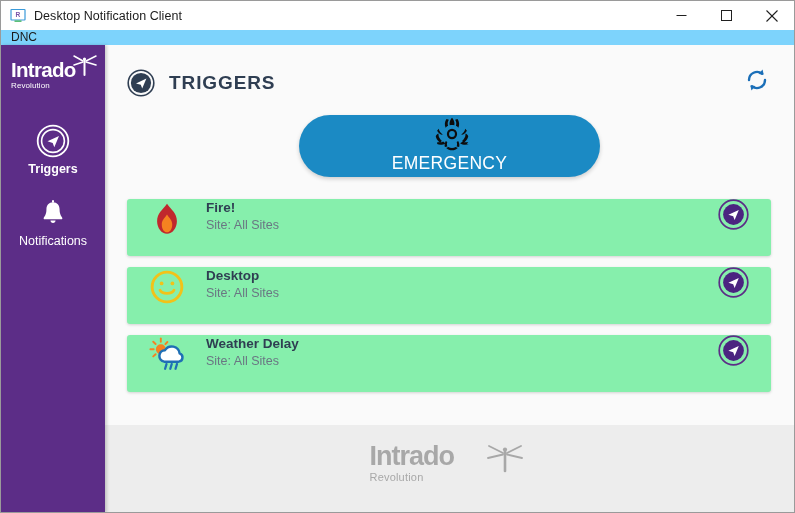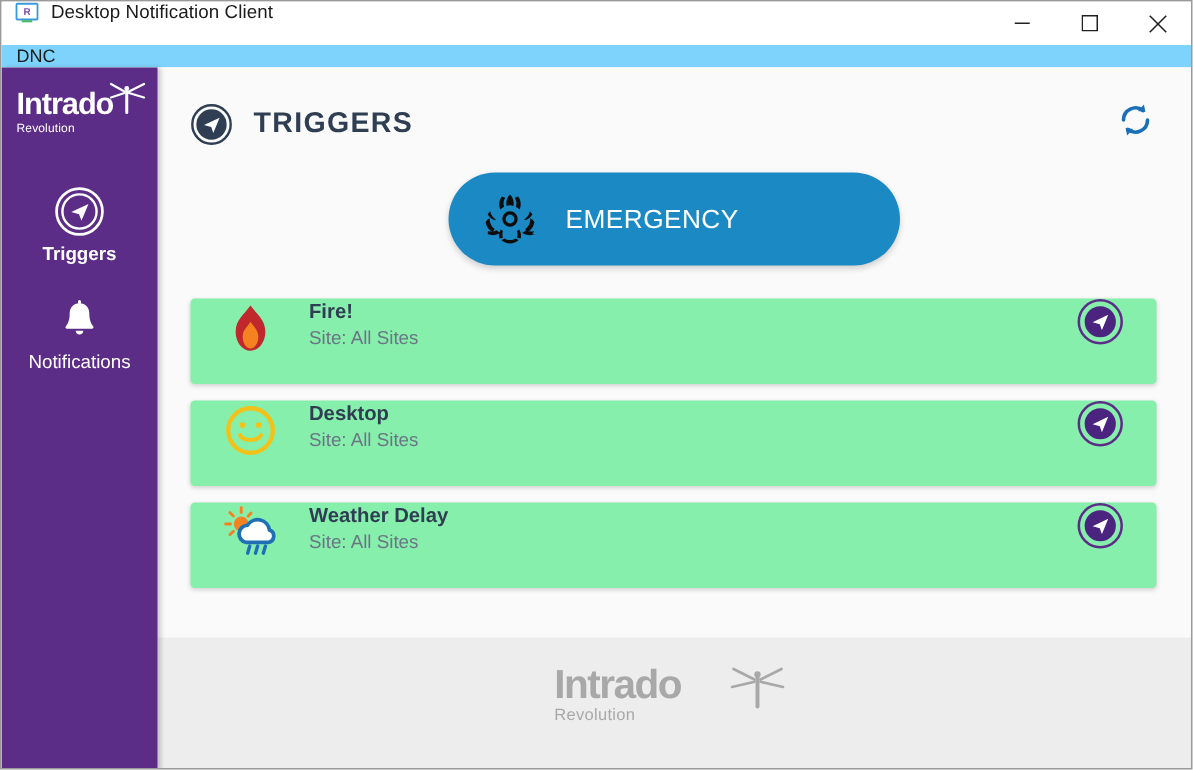--- a/index.html
+++ b/index.html
@@ -23,20 +23,21 @@
     background: #ffffff;
     overflow: hidden;
   }
 
   
   .titlebar {
     position: relative;
     height: 29px;
     background: #ffffff;
     display: flex;
+    align-items: center;
     user-select: none;
   }
   .title-icon {
     width: 16px;
     height: 16px;
     margin-left: 9px;
     margin-right: 8px;
     position: relative;
     flex: 0 0 auto;
   }
@@ -195,20 +196,21 @@
     width: 301px;
     height: 62px;
     border-radius: 31px;
     background: #1b8ac4;
     display: flex;
     align-items: center;
     box-shadow: 0 2px 4px rgba(0,0,0,0.18);
     cursor: pointer;
     border: none;
     padding: 0;
+    flex-direction: column;
   }
   .emergency-icon {
     width: 38px;
     height: 38px;
     margin-left: 22px;
     margin-right: 18px;
     flex: 0 0 auto;
   }
   .emergency-label {
     color: #ffffff;

